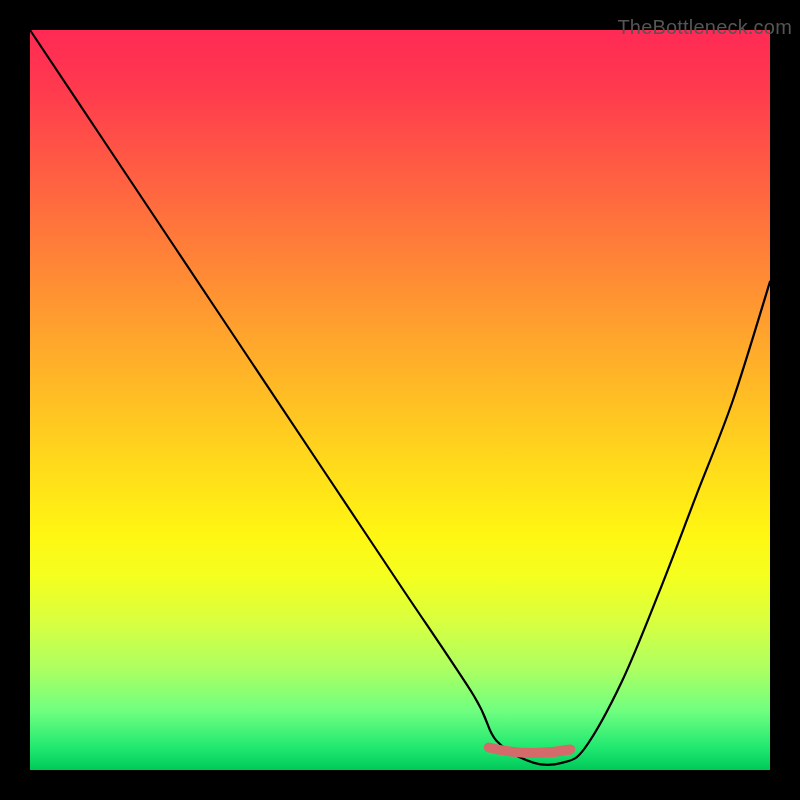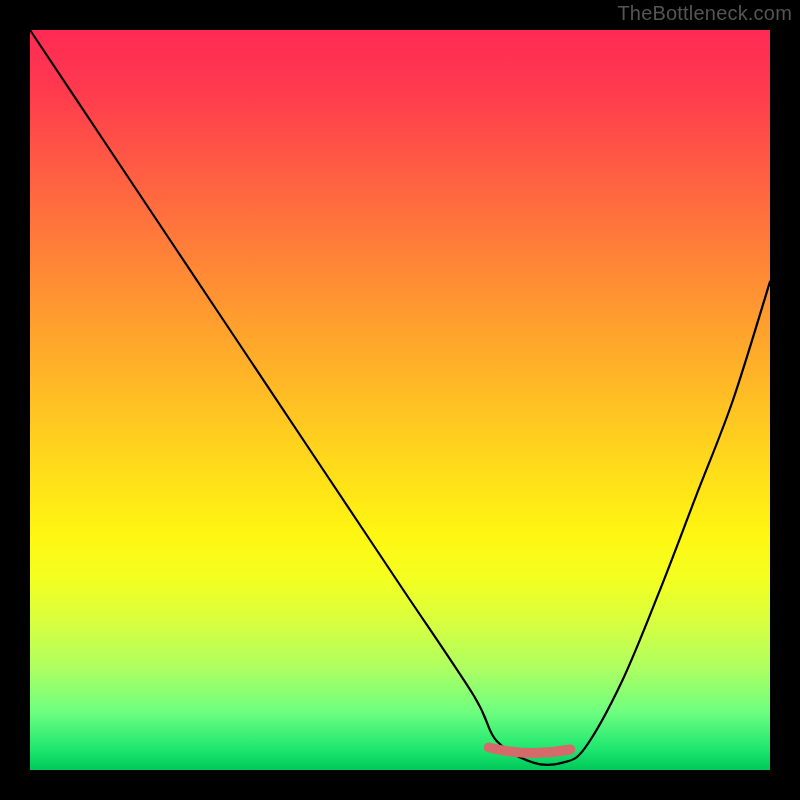--- a/index.html
+++ b/index.html
@@ -12,21 +12,21 @@
     font-family: Arial, sans-serif;
   }
   .frame {
     position: relative;
     width: 800px;
     height: 800px;
     background: #000;
   }
   .watermark {
     position: absolute;
-    top: 2px;
+    top: 16px;
     right: 8px;
     color: #555;
     font-size: 20px;
     font-weight: 500;
     letter-spacing: 0.2px;
     z-index: 10;
   }
   .plot-area {
     position: absolute;
     left: 30px;

